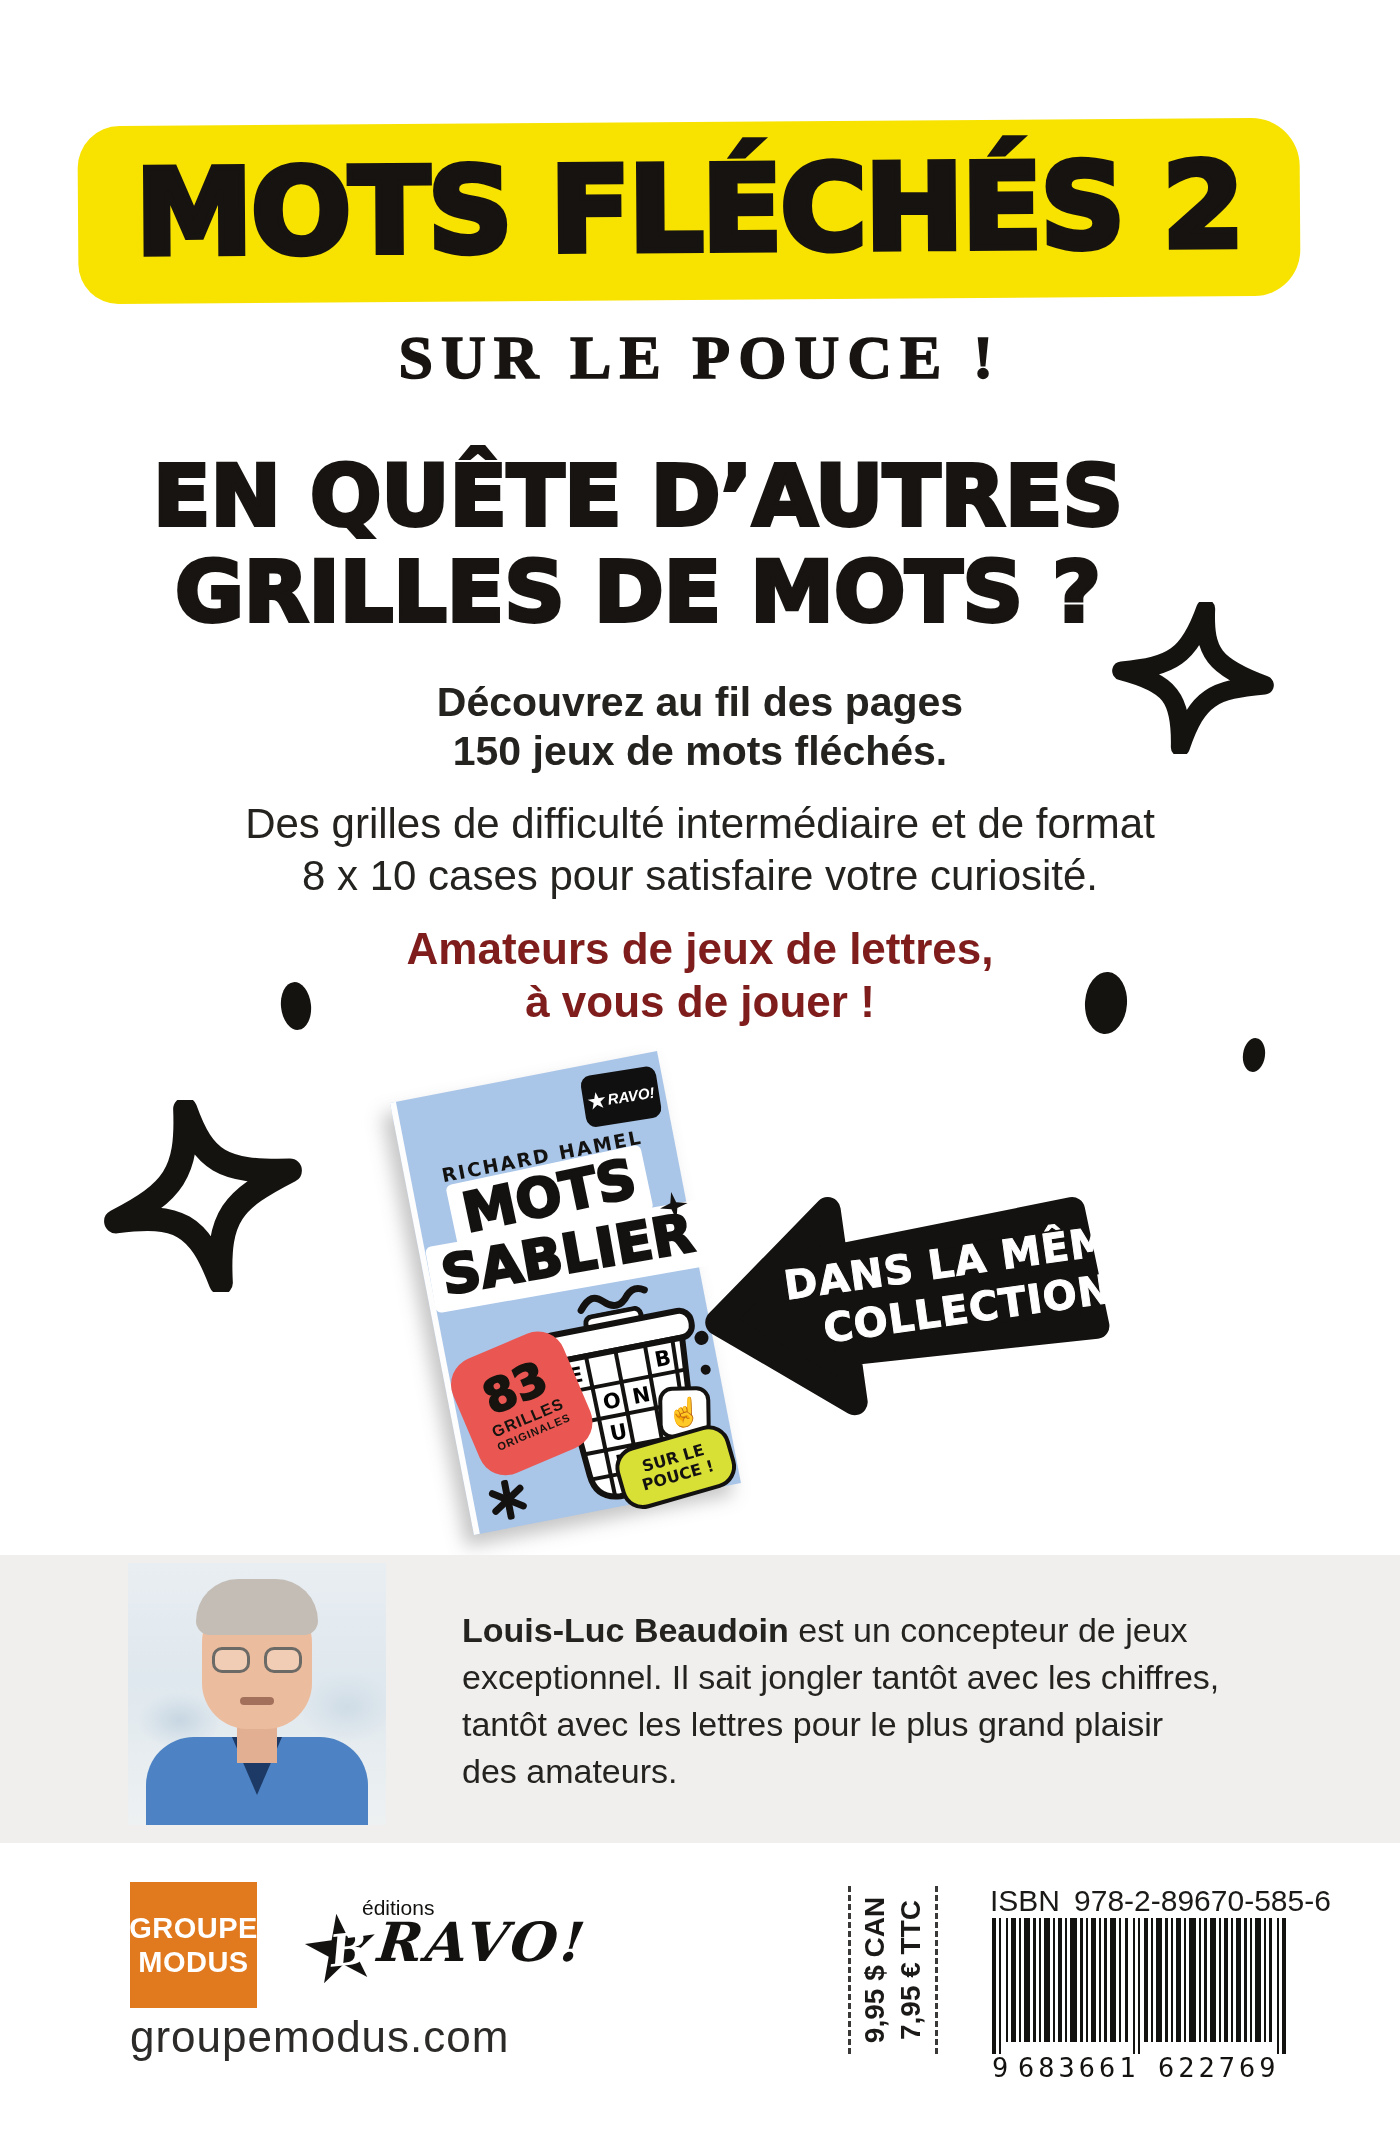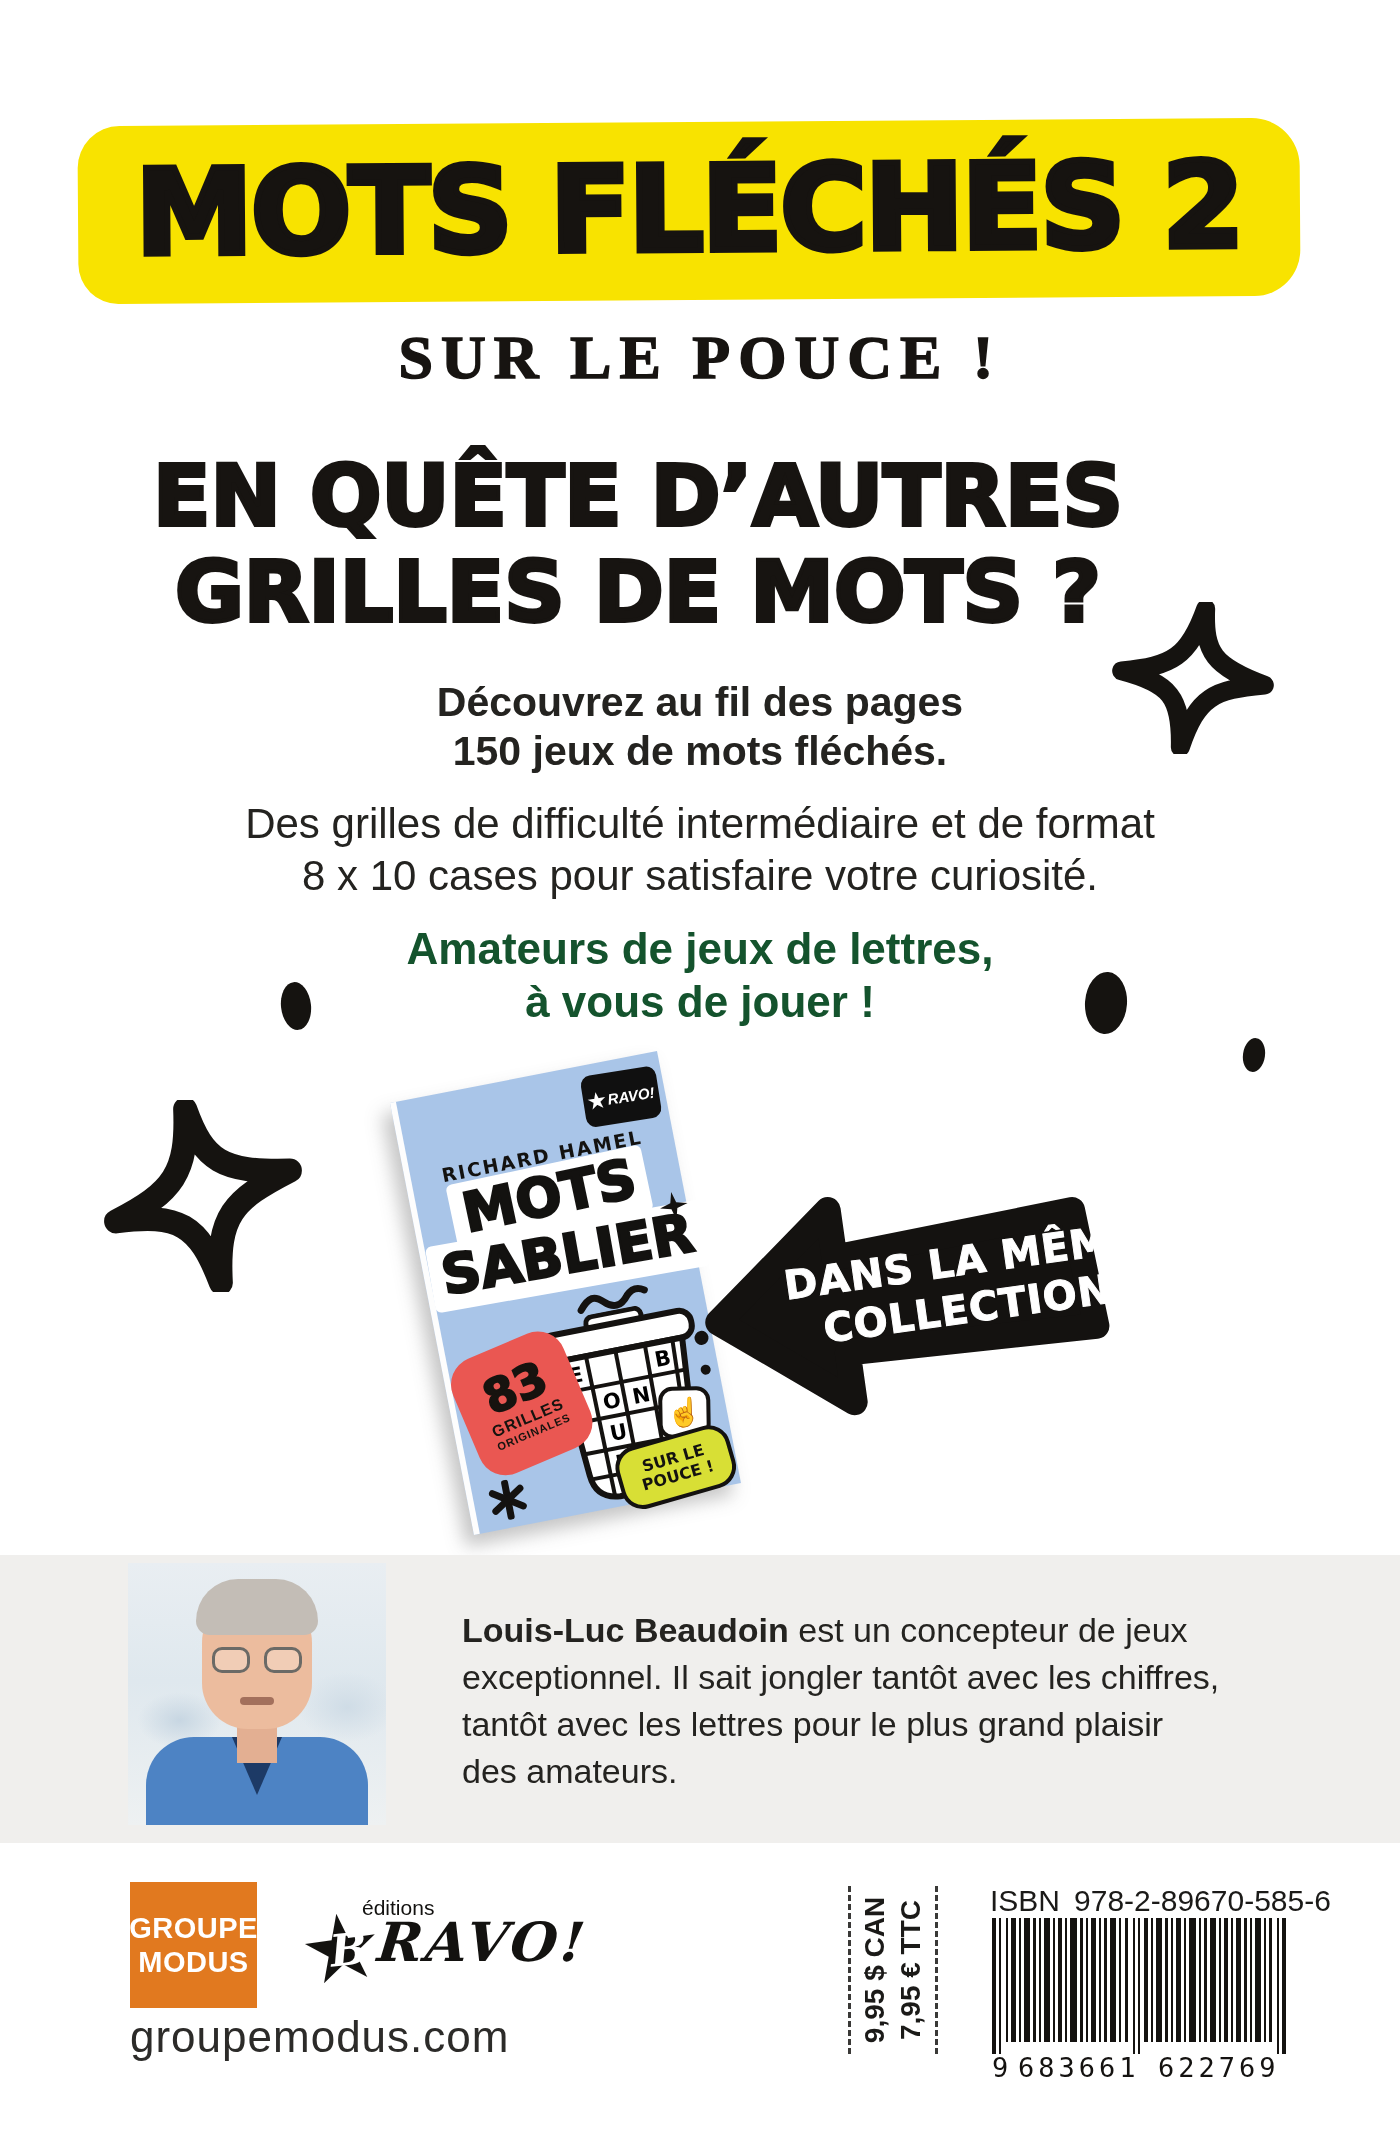--- a/index.html
+++ b/index.html
@@ -39,21 +39,21 @@
   .intro {
     position:absolute; left:0; top:678px; width:1400px; text-align:center;
     font-weight:700; font-size:41px; line-height:49px; color:#242320;
   }
   .details {
     position:absolute; left:0; top:798px; width:1400px; text-align:center;
     font-weight:400; font-size:42px; line-height:52px; color:#242320;
   }
   .cta {
     position:absolute; left:0; top:922px; width:1400px; text-align:center;
-    font-weight:700; font-size:44px; line-height:53px; color:#14532d;
+    font-weight:700; font-size:44px; line-height:53px; color:#7f1d1d;
   }
   
   .sparkle { position:absolute; }
   .dot { position:absolute; background:#151310; border-radius:50%; }
   .dot-1 { left:281px; top:982px;  width:30px; height:48px; transform:rotate(-6deg); }
   .dot-2 { left:1085px; top:972px; width:42px; height:62px; transform:rotate(4deg); }
   .dot-3 { left:1243px; top:1038px; width:22px; height:34px; transform:rotate(8deg); }
   
   .cover {
     position:absolute; left:390px; top:1103px; width:272px; height:440px;

